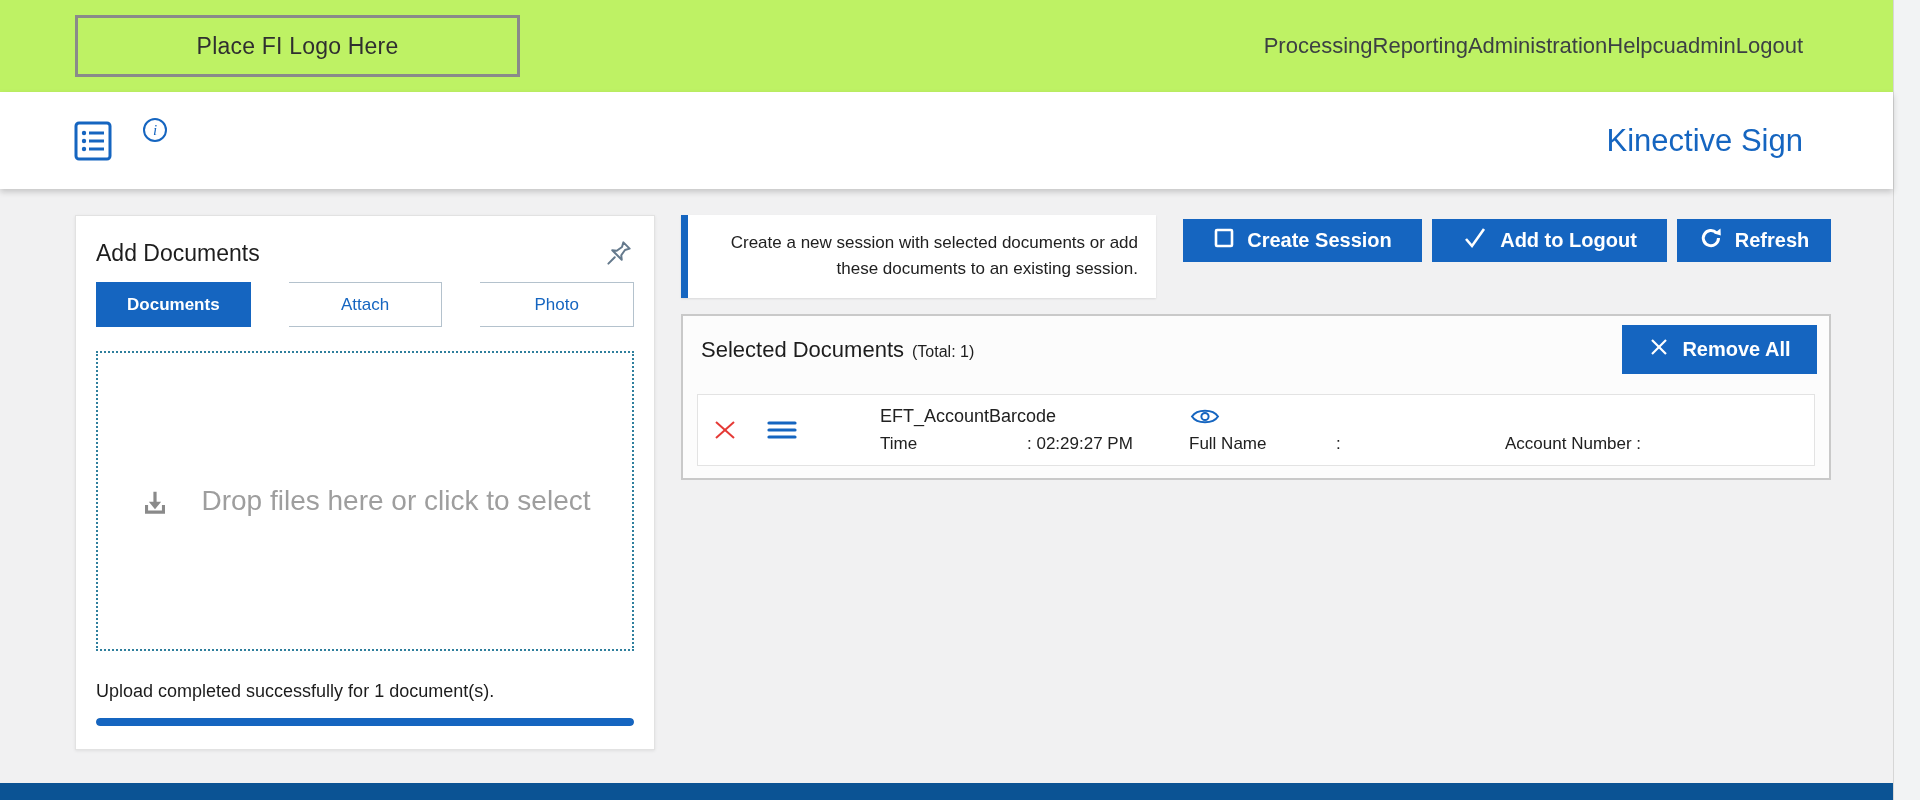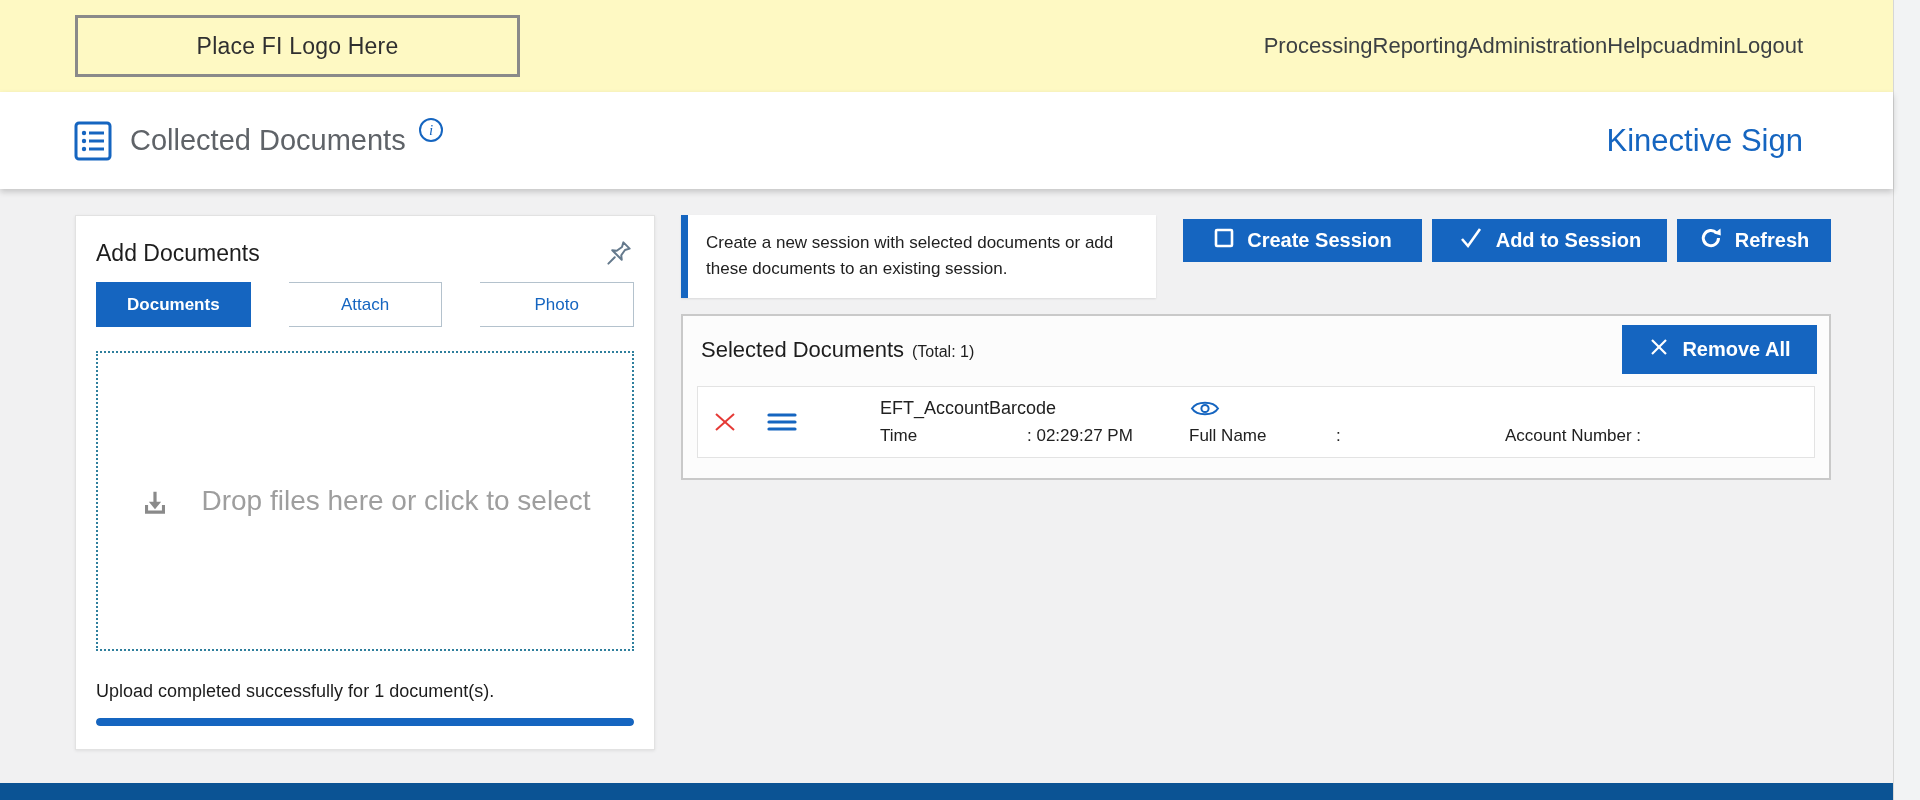--- a/index.html
+++ b/index.html
@@ -7,21 +7,21 @@
   body {
     width:1920px; height:800px; overflow:hidden;
     font-family:"Liberation Sans", sans-serif;
     background:#ffffff;
   }
   .app { position:relative; width:1920px; height:800px; background:#fff; }
 
   
   .topbar {
     position:absolute; top:0; left:0; width:1893px; height:92px;
-    background:#fef9c3; display:flex; align-items:center; justify-content:space-between;
+    background:#bef264; display:flex; align-items:center; justify-content:space-between;
     padding:0 90px 0 75px;
   }
   .logo-box {
     width:445px; height:62px; border:3px solid #8a8a8a;
     display:flex; align-items:center; justify-content:center;
     font-size:23px; color:#2f2f2f; letter-spacing:.2px;
   }
   .main-nav { display:flex; font-size:22px; color:#3c4043; }
   .nav-item { cursor:pointer; white-space:nowrap; }
 
@@ -70,20 +70,21 @@
   .upload-status { font-size:18px; color:#1c1c1c; margin-bottom:16px; }
   .progress-track { height:8px; border-radius:4px; background:#e0e0e0; overflow:hidden; }
   .progress-fill { height:8px; border-radius:4px; background:#1565c0; width:100%; }
 
   
   .info-message {
     position:absolute; left:681px; top:215px; width:475px;
     background:#fff; border-left:7px solid #1565c0;
     padding:15px 18px; font-size:17px; color:#212121; line-height:1.55;
     box-shadow:0 1px 2px rgba(0,0,0,.10);
+    text-align:right;
   }
 
   
   .action-buttons { position:absolute; top:219px; right:89px; display:flex; gap:10px; }
   .btn {
     height:43px; background:#1565c0; color:#fff; border:none; cursor:pointer;
     font-family:inherit; font-size:20px; font-weight:bold;
     display:flex; align-items:center; justify-content:center; gap:12px; padding:8px;
   }
   .btn-create { width:239px; }
@@ -95,21 +96,21 @@
   .selected-panel {
     position:absolute; left:681px; top:314px; width:1150px; height:166px;
     background:#fcfcfc; border:2px solid #c9c9c9;
   }
   .panel-header { display:flex; justify-content:space-between; align-items:center; padding:9px 12px 8px 18px; }
   .panel-title-wrap { display:flex; align-items:baseline; gap:8px; }
   .panel-title { font-size:22px; color:#1d1d1d; }
   .panel-total { font-size:16px; color:#1d1d1d; }
 
   .doc-row {
-    margin:4px 14px; height:72px; background:#fff; border:1px solid #e3e3e3;
+    margin:12px 14px; height:72px; background:#fff; border:1px solid #e3e3e3;
     display:flex; align-items:center; padding-left:12px;
   }
   .row-delete { cursor:pointer; display:flex; }
   .row-drag { cursor:grab; display:flex; margin-left:26px; }
   .row-content { margin-left:82px; display:flex; flex-direction:column; gap:7px; }
   .row-line { display:flex; align-items:center; font-size:17px; color:#212121; }
   .doc-name { width:310px; font-size:18px; }
   .eye-icon { cursor:pointer; display:flex; }
   .w1 { width:147px; } .w2 { width:162px; } .w3 { width:147px; } .w4 { width:169px; }
 
@@ -145,21 +146,20 @@
         <svg width="42" height="42" viewBox="0 0 42 42">
           <rect x="4" y="3" width="34" height="36" rx="3" fill="none" stroke="#1565c0" stroke-width="3"></rect>
           <circle cx="12" cy="13" r="2.2" fill="#1565c0"></circle>
           <line x1="17" y1="13" x2="32" y2="13" stroke="#1565c0" stroke-width="3"></line>
           <circle cx="12" cy="21" r="2.2" fill="#1565c0"></circle>
           <line x1="17" y1="21" x2="32" y2="21" stroke="#1565c0" stroke-width="3"></line>
           <circle cx="12" cy="29" r="2.2" fill="#1565c0"></circle>
           <line x1="17" y1="29" x2="32" y2="29" stroke="#1565c0" stroke-width="3"></line>
         </svg>
       </span>
-      <span class="page-title">Collected Documents</span>
       <span class="info-icon">
         <svg width="26" height="26" viewBox="0 0 26 26">
           <circle cx="13" cy="13" r="11" fill="none" stroke="#1565c0" stroke-width="2"></circle>
           <text x="13" y="18" font-family="serif" font-style="italic" font-size="15" fill="#1565c0" text-anchor="middle">i</text>
         </svg>
       </span>
     </div>
     <div class="product-name">Kinective Sign</div>
   </div>
 
@@ -214,21 +214,21 @@
         </svg>
       </span>
       <span>Create Session</span>
     </button>
     <button class="btn btn-add">
       <span>
         <svg width="26" height="24" viewBox="0 0 26 24">
           <polyline points="4,13 10,20 22,3" fill="none" stroke="#fff" stroke-width="2.6"></polyline>
         </svg>
       </span>
-      <span>Add to Session</span>
+      <span>Add to Logout</span>
     </button>
     <button class="btn btn-refresh">
       <span>
         <svg width="24" height="24" viewBox="0 0 24 24">
           <path d="M19.5 12 a7.6 7.6 0 1 1 -2.1 -5.2" fill="none" stroke="#fff" stroke-width="3"></path>
           <polygon points="21.5,2.6 21.8,9.4 15.2,7.6" fill="#fff"></polygon>
         </svg>
       </span>
       <span>Refresh</span>
     </button>

